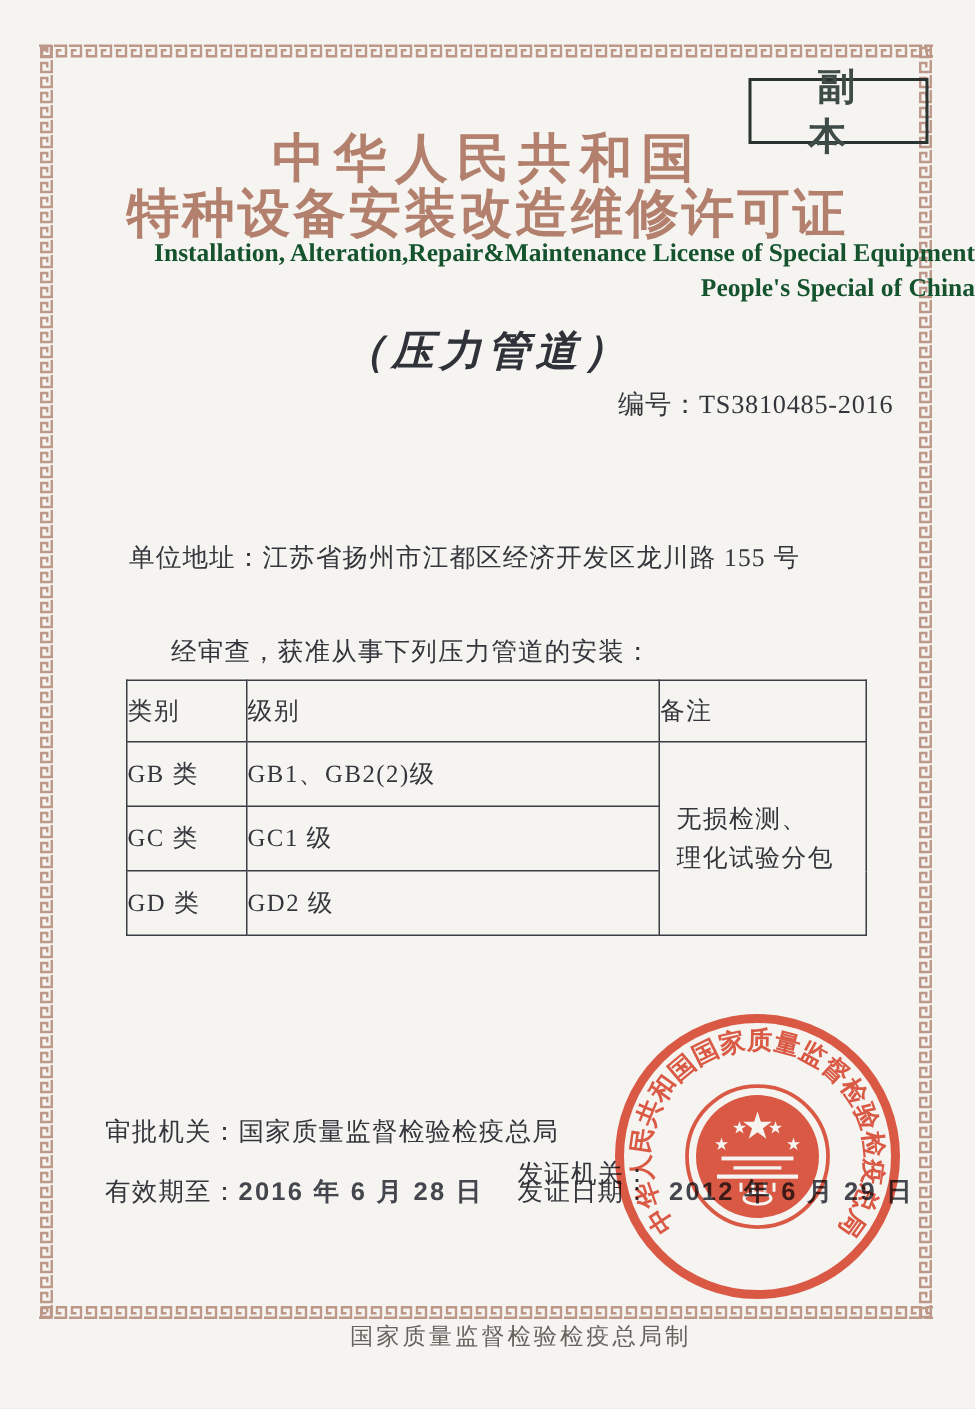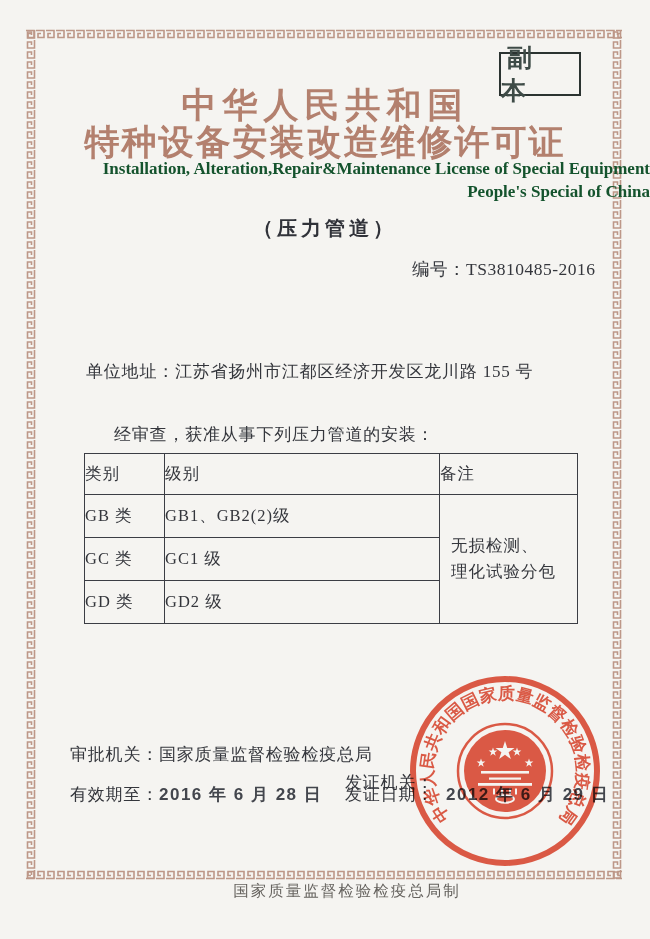--- a/index.html
+++ b/index.html
@@ -4,30 +4,30 @@
 <style>
   html,body{margin:0;padding:0;background:#e8e7e4;}
   .page{position:relative;width:650px;height:939px;background:#f5f4f1;overflow:hidden;
         font-family:"Liberation Serif","DejaVu Serif",serif;color:#34363c;}
   .bd{position:absolute;}
   .bd path{stroke:#bd9788;stroke-width:1.6;fill:none;}
 
   .badge{position:absolute;left:499px;top:52px;width:78px;height:40px;
          border:2.5px solid #2b3331;display:flex;align-items:center;justify-content:center;
          font-size:25px;font-weight:bold;letter-spacing:6px;text-indent:6px;color:#3e4b47;
-         font-family:"Liberation Sans","DejaVu Sans",sans-serif;}
+         font-family:"Liberation Sans","DejaVu Sans",sans-serif;padding-left:38px;}
 
   .title-cn{position:absolute;left:0;right:0;text-align:center;color:#b3806e;font-weight:bold;}
   #title1{top:82px;font-size:35px;letter-spacing:6px;font-family:Liberation Mono, monospace;}
   #title2{top:119px;font-size:35px;letter-spacing:2px;}
   .en{position:absolute;left:0;right:0;text-align:right;font-weight:bold;color:#14532d;}
   #en1{top:159px;font-size:17px;}
   #en2{top:182px;font-size:17px;}
   .scope{position:absolute;top:215px;left:0;right:0;text-align:center;
-         font-size:20px;letter-spacing:4px;color:#303239;font-weight:bold;}
+         font-size:28px;letter-spacing:4px;color:#303239;font-weight:bold;font-style:italic;}
   .license{position:absolute;left:412px;top:257px;font-size:17.5px;letter-spacing:0.5px;}
 
   .field{position:absolute;font-size:17px;letter-spacing:0.8px;white-space:nowrap;}
   .value-sans{font-family:"Liberation Sans","DejaVu Sans",sans-serif;font-weight:bold;
               color:#43464d;letter-spacing:1.5px;}
 
   table.scope-table{position:absolute;left:84px;top:453px;border-collapse:collapse;
         table-layout:fixed;width:493px;}
   .scope-table th,.scope-table td{border:1.7px solid #3b3d44;font-size:16.5px;
         text-align:left;font-weight:normal;letter-spacing:1px;padding:0;}

